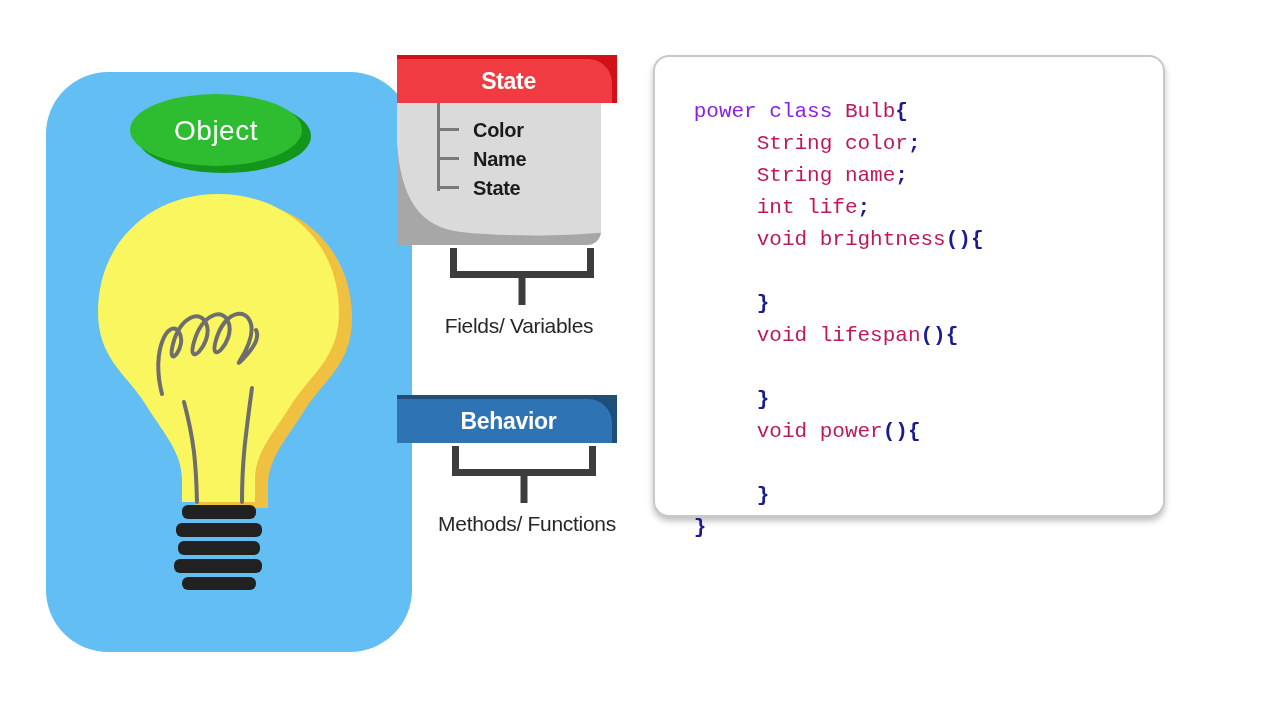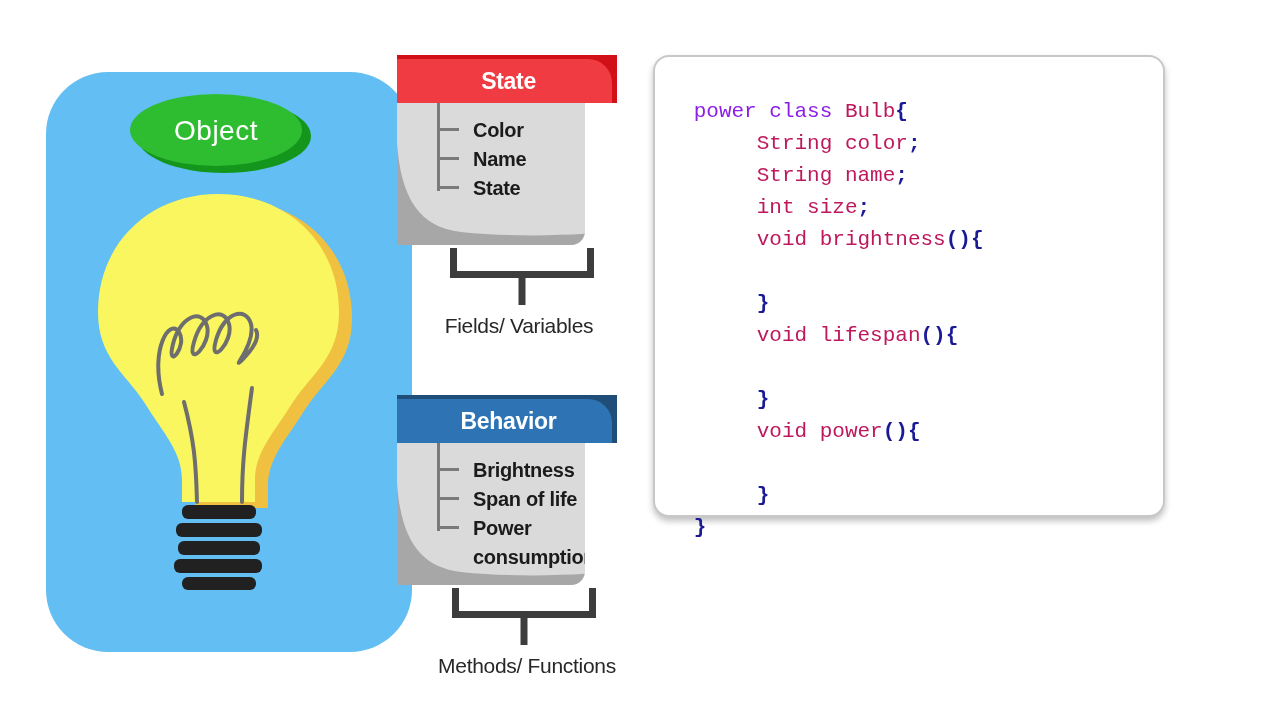--- a/index.html
+++ b/index.html
@@ -34,21 +34,21 @@
     border-top-right-radius:24px;
     display:flex; align-items:center; justify-content:center;padding-left:8px;
   }
   .red  .header-face { background:#F03B42; }
   .blue .header-face { background:#2E74B5; }
   .header-face span {
     color:#ffffff; font-size:23px; font-weight:600; letter-spacing:-0.3px;
   }
 
   .card-body {
-    position:relative; width:188px; height:142px; background:#DADADA;
+    position:relative; width:204px; height:142px; background:#DADADA;
     border-bottom-right-radius:14px; overflow:hidden;
   }
   .curl-svg { position:absolute; left:0; top:0; }
 
   .tree-bar {
     position:absolute; left:40px; top:0; width:3px; height:88px; background:#7A7A7A;
   }
   .tree-items { position:absolute; left:41px; top:13px; width:170px; }
   .tree-row { display:flex; align-items:flex-start; min-height:29px; }
   .tree-tick {
@@ -153,40 +153,20 @@
     </svg>
     <div class="caption">Fields/ Variables</div>
   </div>
 
   <div class="card-col col-behavior">
     <div class="card-header blue">
       <div class="header-face">
         <span>Behavior</span>
       </div>
     </div>
-    <div class="card-body">
-      <svg class="curl-svg" width="220" height="142" viewBox="0 0 220 142">
-        <path d="M0 40 C4 95 22 124 64 129 C120 135 190 132 220 128 L220 142 L0 142 Z" fill="#A7A7A7"></path>
-      </svg>
-      <div class="tree-bar"></div>
-      <div class="tree-items">
-        <div class="tree-row">
-          <span class="tree-tick"></span>
-          <span class="tree-label">Brightness</span>
-        </div>
-        <div class="tree-row">
-          <span class="tree-tick"></span>
-          <span class="tree-label">Span of life</span>
-        </div>
-        <div class="tree-row">
-          <span class="tree-tick"></span>
-          <span class="tree-label">Power consumption</span>
-        </div>
-      </div>
-    </div>
     <svg class="bracket-svg" width="144" height="57" viewBox="0 0 144 57">
       <g stroke="#3D3D3D" stroke-width="7" fill="none">
         <path d="M3.5 0 V28"></path>
           <path d="M140.5 0 V28"></path>
         <path d="M0 26.5 H144"></path>
           <path d="M72 26.5 V57"></path>
       </g>
     </svg>
     <div class="caption">Methods/ Functions</div>
   </div>
@@ -195,21 +175,21 @@
     <div class="code-line">
       <span data-tok="kw">power class </span><span data-tok="pl">Bulb</span><span data-tok="br">{</span>
     </div>
     <div class="code-line">
       <span data-tok="pl">     String color</span><span data-tok="br">;</span>
     </div>
     <div class="code-line">
       <span data-tok="pl">     String name</span><span data-tok="br">;</span>
     </div>
     <div class="code-line">
-      <span data-tok="pl">     int size</span><span data-tok="br">;</span>
+      <span data-tok="pl">     int life</span><span data-tok="br">;</span>
     </div>
     <div class="code-line">
       <span data-tok="pl">     void brightness</span><span data-tok="br">(){</span>
     </div>
     <div class="code-line">
       <span data-tok="pl"></span>
     </div>
     <div class="code-line">
       <span data-tok="br">     }</span>
     </div>

